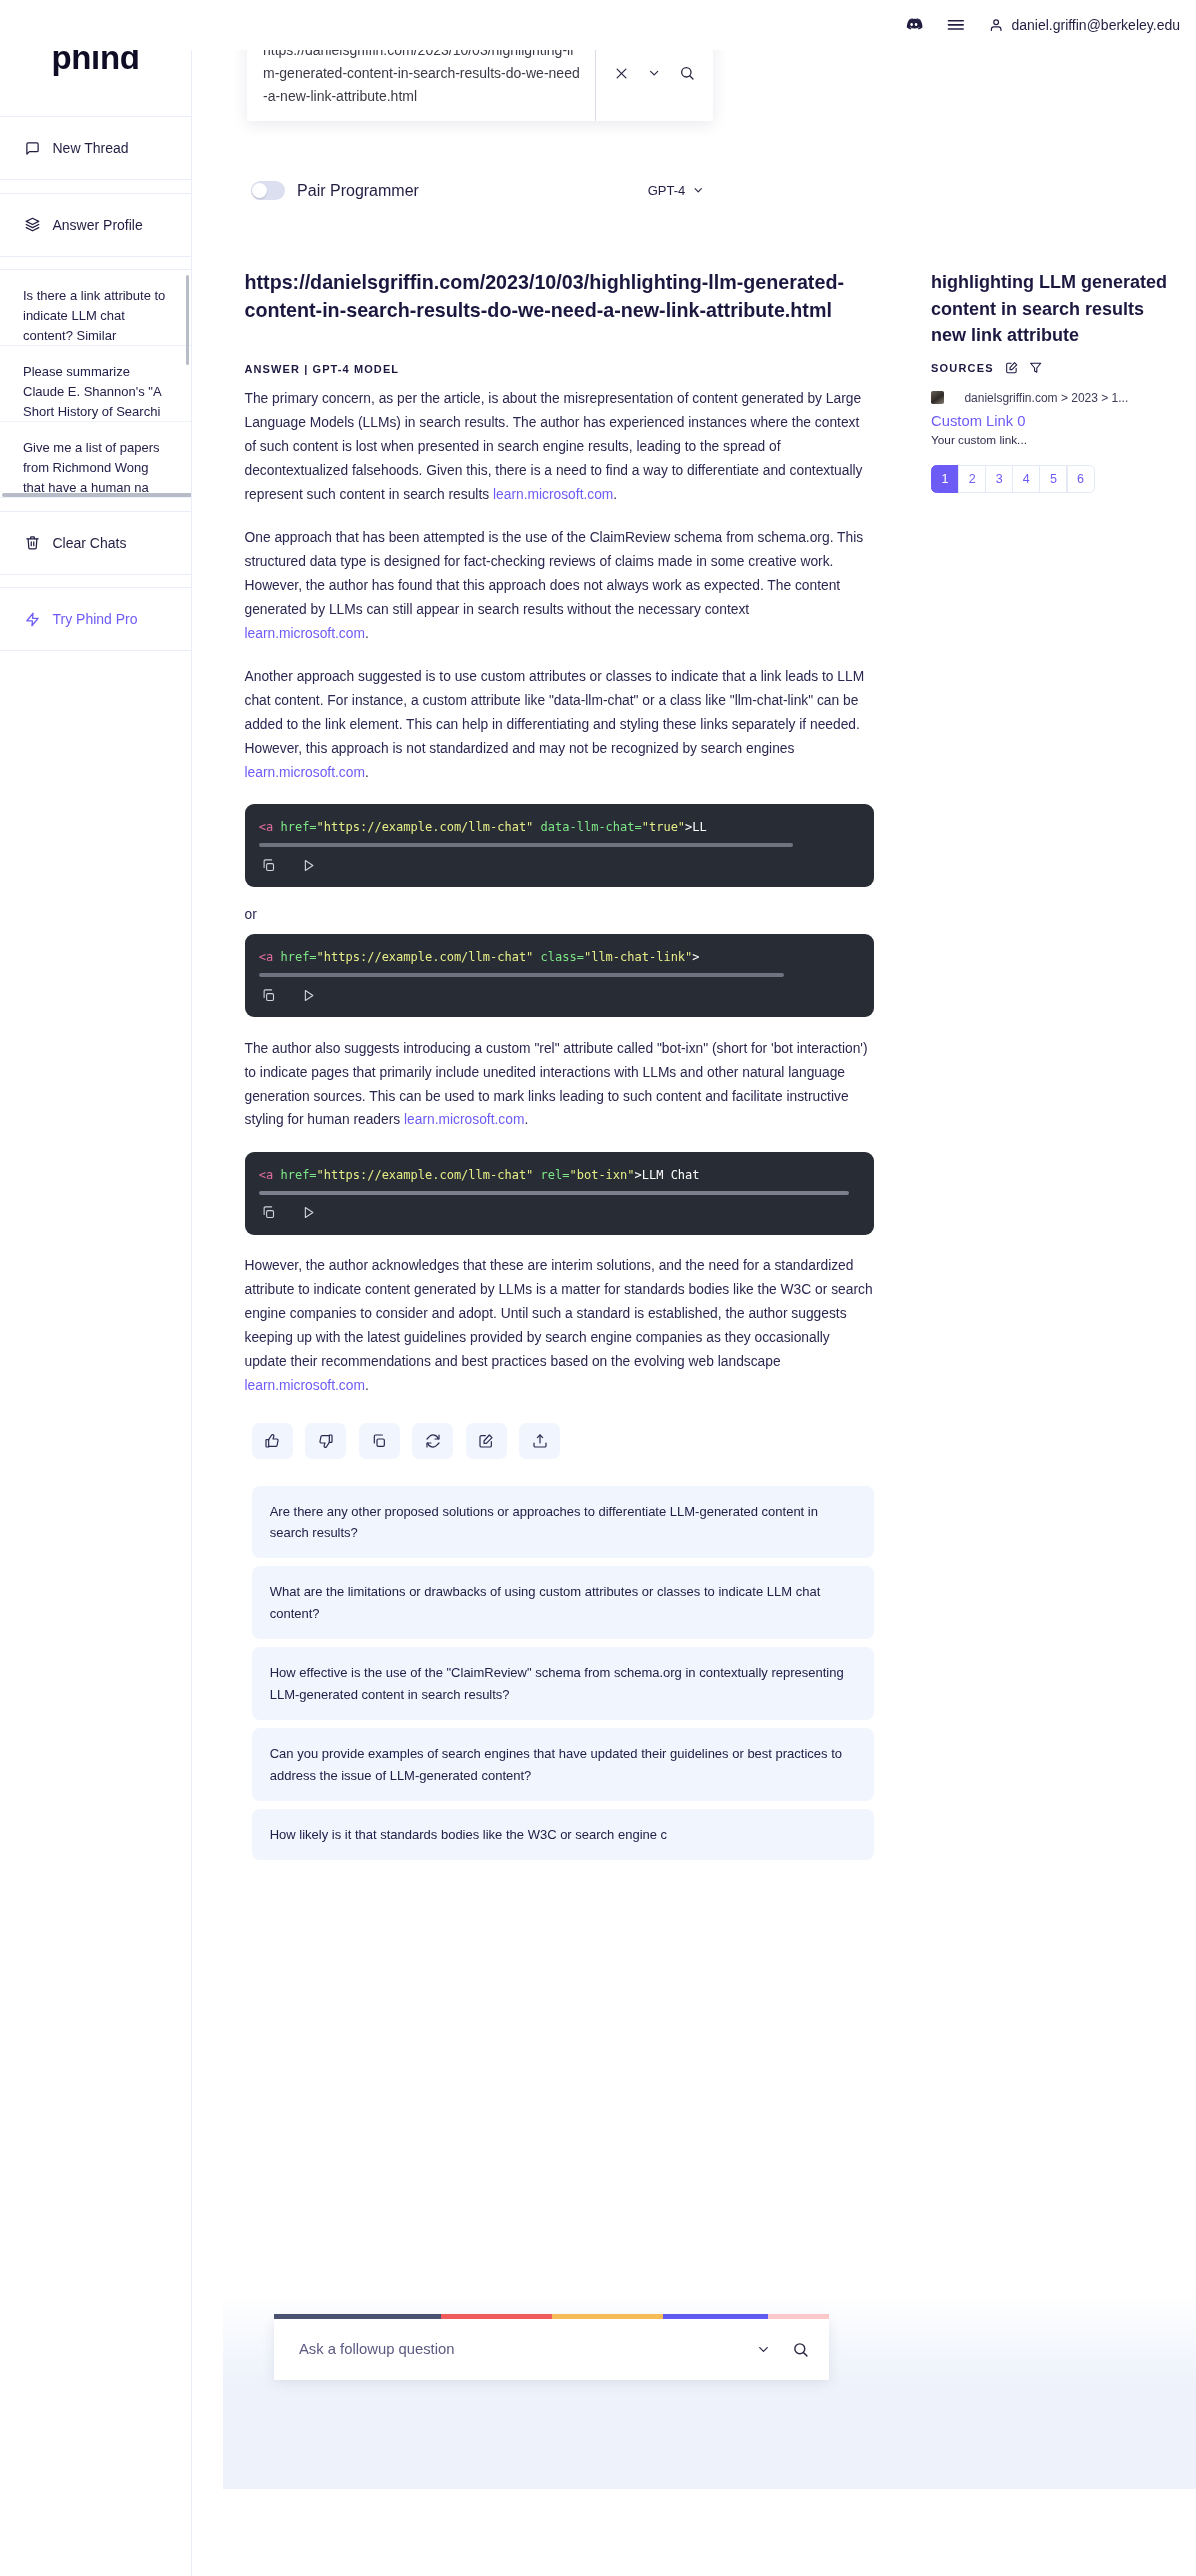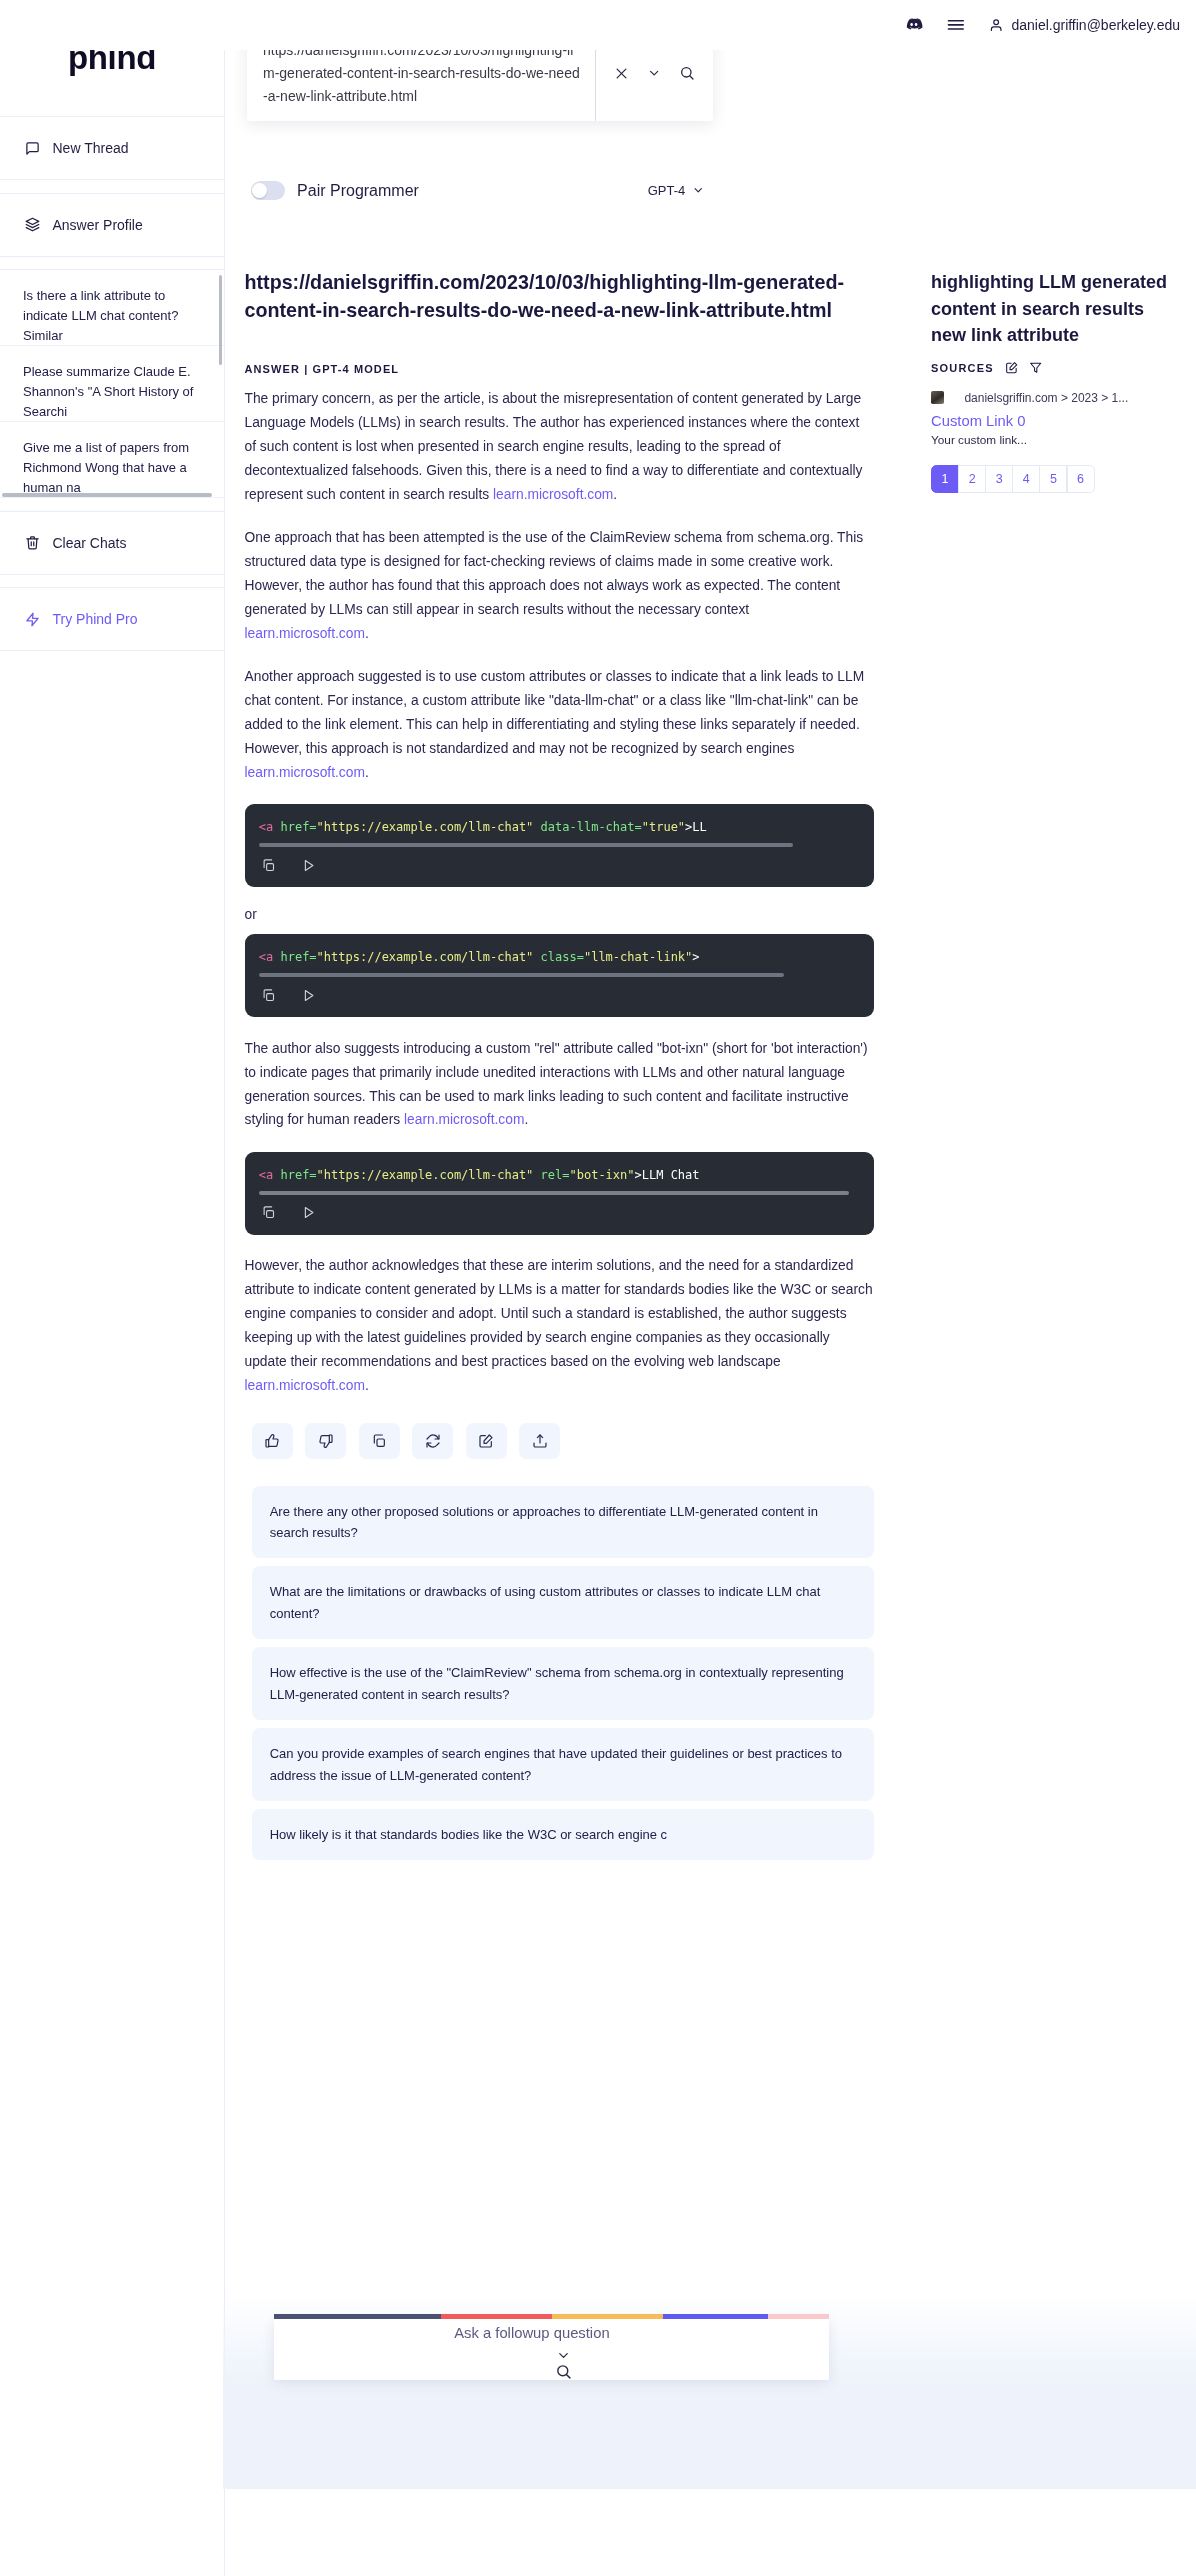--- a/index.html
+++ b/index.html
@@ -37,21 +37,21 @@
   .account {
     display: flex; align-items: center; gap: 8px;
     font-size: 14px; color: #211e42; cursor: pointer;
     white-space: nowrap;
   }
 
   
   .sidebar {
     position: absolute;
     top: 0; left: 0;
-    width: 225px;
+    width: 192px;
     height: 2576px;
     background: #ffffff;
     border-right: 0.9px solid #e9edf7;
     z-index: 30;
   }
   .brand {
     height: 116px;
     display: flex; align-items: center; justify-content: center;
     font-size: 33px;
     font-weight: 600;
@@ -348,21 +348,20 @@
     width: 555px;
     z-index: 50;
   }
   .askbar {
     background: #ffffff;
     box-shadow: 0 2.7px 12.5px rgba(40,40,90,0.10);
     display: flex;
     align-items: center;
     height: 61px;
     padding: 0 19.7px 0 23px;
-    flex-direction: column;
   }
   .askbar input {
     flex: 1;
     border: none;
     outline: none;
     font-family: "Liberation Sans", sans-serif;
     font-size: 14.8px;
     color: #3e3c63;
     background: transparent;
   }

